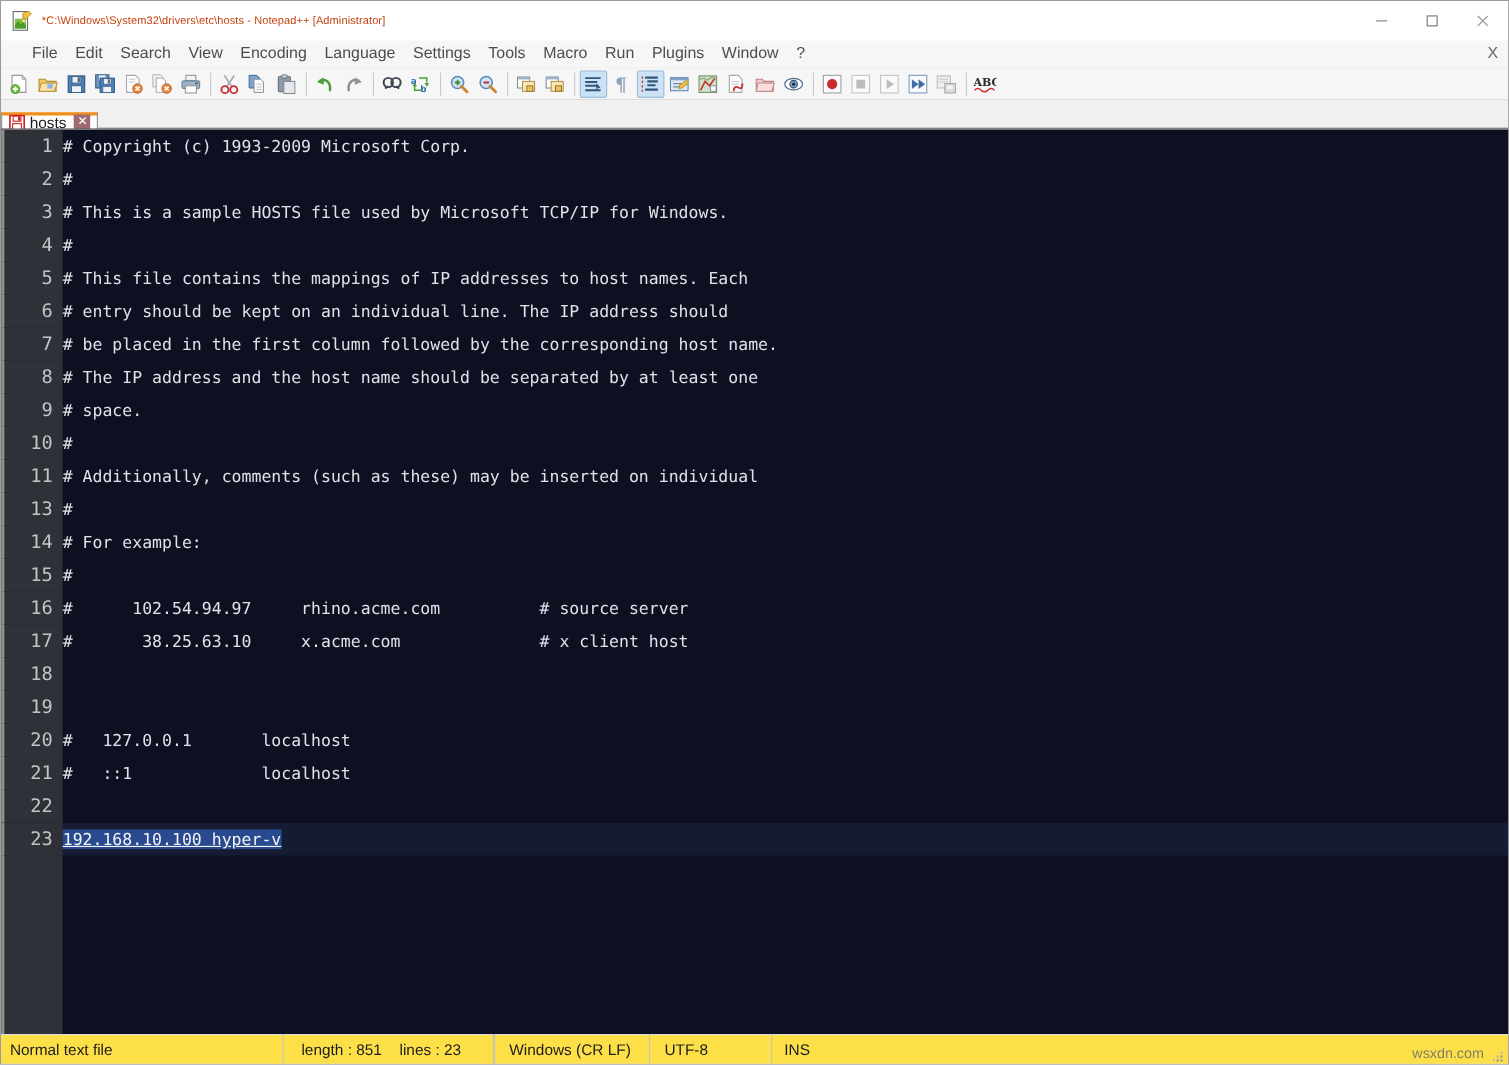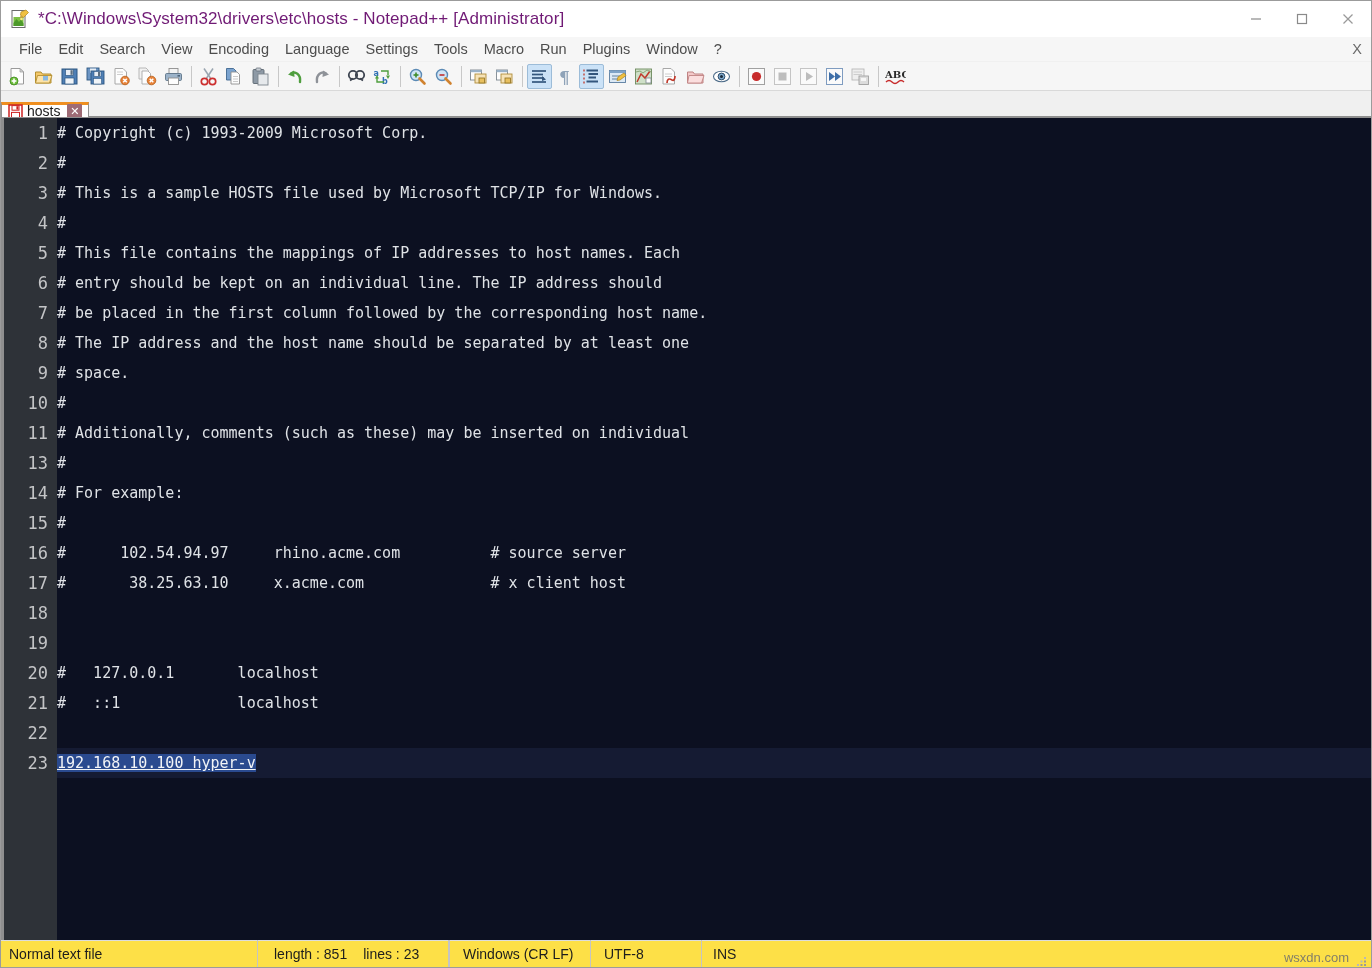--- a/index.html
+++ b/index.html
@@ -25,42 +25,42 @@
     display: flex; align-items: center;
     flex: none;
     position: relative;
   }
   .title-icon {
     width: 20px; height: 20px;
     margin-left: 9px; margin-right: 8px;
     position: relative; flex: none;
   }
   .title-text {
-    font-size: 17px;
-    color: #701a75;
+    font-size: 10px;
+    color: #c2410c;
     white-space: nowrap;
     letter-spacing: 0.1px;
   }
   .wincontrols {
     margin-left: auto;
     display: flex; height: 36px;
   }
   .wc {
     width: 46px; height: 36px;
     display: flex; align-items: center; justify-content: center;
     color: #7a7a7a;
   }
 
   
   .menubar {
     height: 25px;
     background: #f6f6f6;
     display: flex; align-items: center;
     flex: none;
-    padding-left: 10px;
+    padding-left: 20px;
     border-bottom: 1px solid #f0f0f0;
   }
   .menu-item {
     font-size: 14.5px;
     color: #4d4d4d;
     padding: 2px 8px 3px 8px;
     white-space: nowrap;
   }
   .menu-close-doc {
     margin-left: auto;

